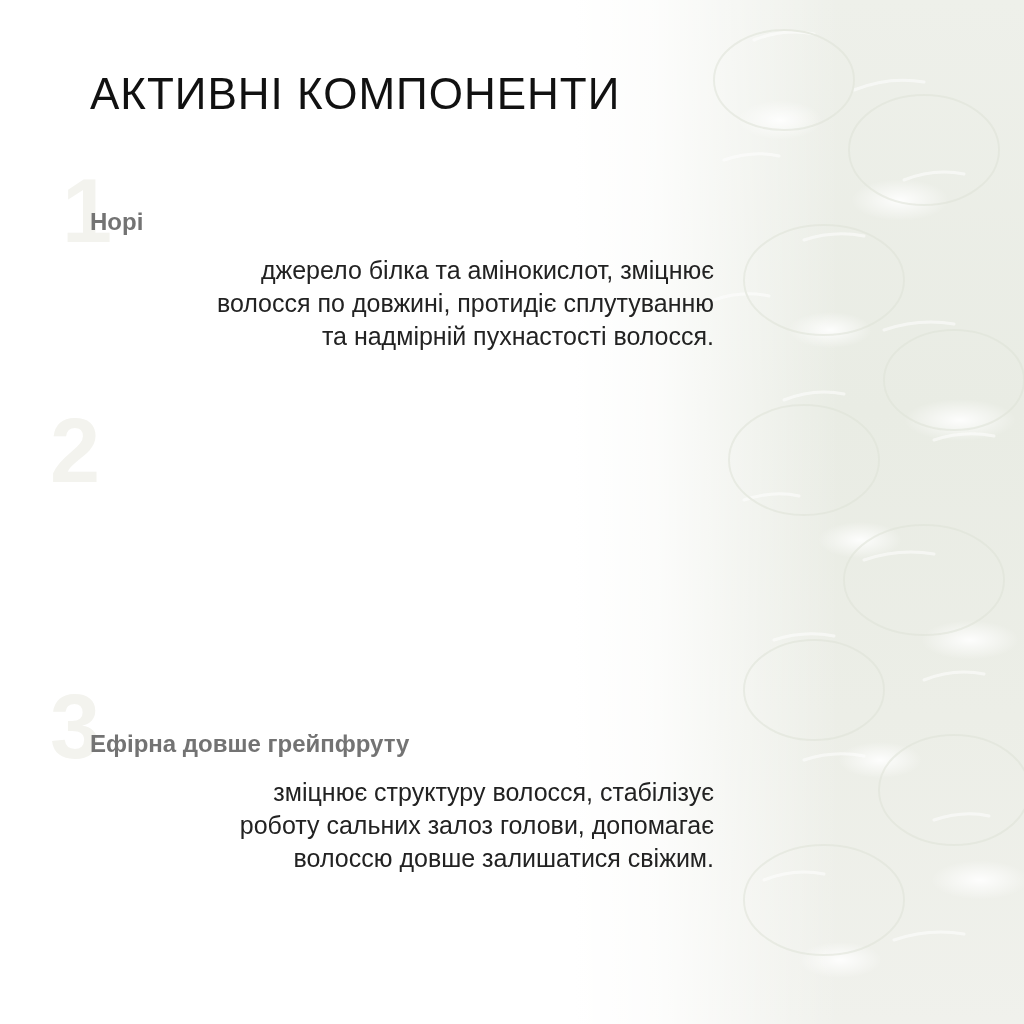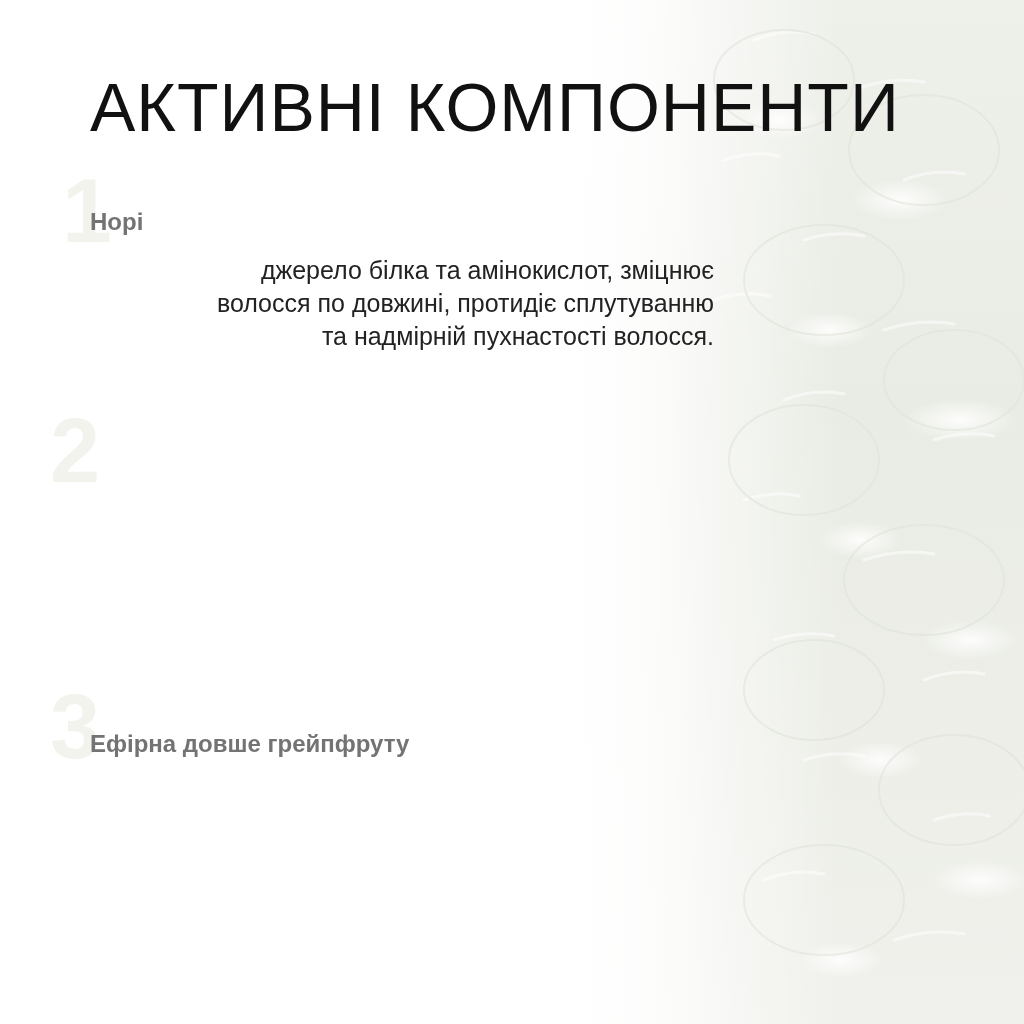--- a/index.html
+++ b/index.html
@@ -36,21 +36,21 @@
       top: 0; right: 0;
       width: 420px; height: 1024px;
       pointer-events: none;
       opacity: 0.55;
     }
     .title {
       position: absolute;
       left: 90px;
       top: 70px;
       margin: 0;
-      font-size: 68px;
+      font-size: 44px;
       font-weight: 400;
       letter-spacing: 1px;
       color: #111111;
       line-height: 1.1;
       font-family: "Liberation Sans", sans-serif;
     }
     .item {
       position: absolute;
       left: 90px;
       width: 640px;
@@ -133,13 +133,16 @@
 та надмірній пухнастості волосся.</p>
 </div>
 
 <div class="item" style="top:452px;">
   <div class="num" style="left:-40px; top:-46px;">2</div>
 </div>
 
 <div class="item" style="top:728px;">
   <div class="num" style="left:-40px; top:-46px;">3</div>
   <p class="item-name">Ефірна довше грейпфруту</p>
+  <p class="item-desc">зміцнює структуру волосся, стабілізує
+роботу сальних залоз голови, допомагає
+волоссю довше залишатися свіжим.</p>
 </div>
 
 </body></html>

